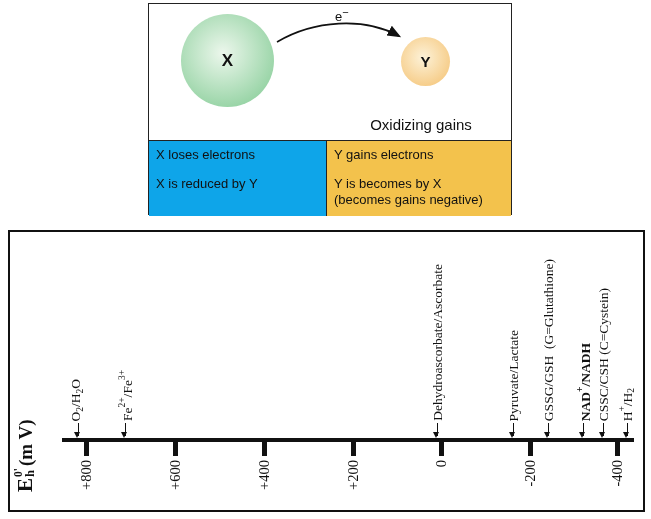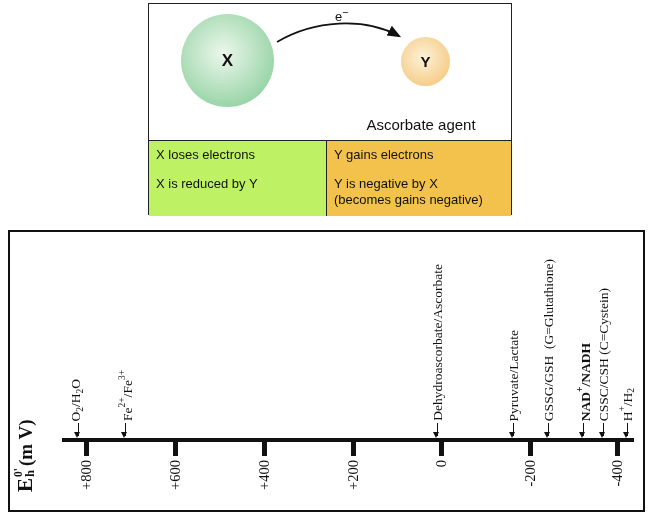--- a/index.html
+++ b/index.html
@@ -68,32 +68,32 @@
       </defs>
       <path d="M128 38 C 165 16, 215 13, 250 32" fill="none" stroke="#111" stroke-width="1.6" marker-end="url(#ah)"></path>
     </svg>
     <div class="elabel"><span>e</span><sup>−</sup></div>
     <div class="circle x" style="background: radial-gradient(circle at 45% 42%, rgb(236, 247, 236) 0%, rgb(140, 207, 156) 85%);">
       <span>X</span>
     </div>
     <div class="circle y" style="background: radial-gradient(circle at 45% 42%, rgb(253, 242, 216) 0%, rgb(245, 199, 125) 85%);">
       <span>Y</span>
     </div>
-    <div class="caption right">Ascorbate agent</div>
+    <div class="caption right">Oxidizing gains</div>
   </div>
   <div class="boxes">
-    <div class="box green" style="background: #bef264;">
+    <div class="box green" style="background: #0ea5e9;">
       <div>X loses electrons</div>
       <div class="gap"></div>
       <div>X is reduced by Y</div>
     </div>
     <div class="box orange" style="background: rgb(243, 194, 76);">
       <div>Y gains electrons</div>
       <div class="gap"></div>
-      <div>Y is negative by X</div>
+      <div>Y is becomes by X</div>
       <div>(becomes gains negative)</div>
     </div>
   </div>
 </section>
 
 <section class="scale-panel">
   <div class="axis-title">
     <span class="e-base">E</span>
     <span class="supsub">
       <span class="ss-sup">0'</span>

